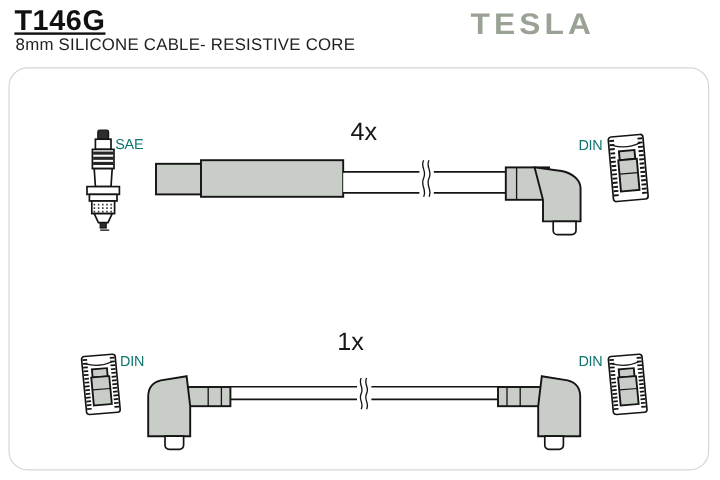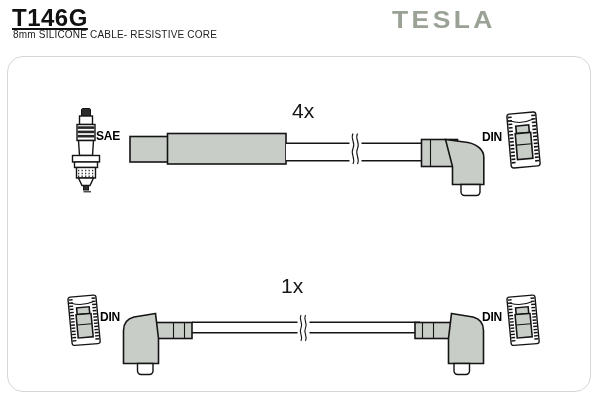--- a/index.html
+++ b/index.html
@@ -2,29 +2,29 @@
 <html style="--brand-logo: #9aa296; --boot-fill: #c9cdc8; --line: #141414; --frame-border: #d6d6d6;"><head>
 <meta charset="utf-8">
 <style>
   html,body{margin:0;padding:0;background:#fff;}
   .canvas{
     position:relative;width:600px;height:400px;background:#fff;overflow:hidden;
     font-family:"Liberation Sans","DejaVu Sans",sans-serif;color:#111;
   }
   .abs{position:absolute;}
   .part-number{left:12px;top:4px;font-size:24px;font-weight:700;letter-spacing:.5px;text-decoration:underline;}
-  .description{left:13px;top:29px;font-size:10px;letter-spacing:.2px;color:#222;}
+  .description{left:13px;top:29px;font-size:14px;letter-spacing:.2px;color:#222;}
   .brand{left:392px;top:6px;font-size:27px;font-weight:800;letter-spacing:3.5px;
          color:var(--brand-logo);transform:scale(.98,.92);transform-origin:left top;}
   .frame{left:7px;top:56px;width:584px;height:336px;border:1.5px solid var(--frame-border);
          border-radius:16px;box-sizing:border-box;}
   .qty{font-size:21px;font-weight:400;color:#161616;}
   .qty-top{left:292px;top:99px;}
   .qty-bottom{left:281px;top:274px;}
-  .conn-label{font-size:12px;font-weight:700;color:#000000;letter-spacing:-.2px;margin-top:16px;}
+  .conn-label{font-size:12px;font-weight:400;color:#0f766e;letter-spacing:-.2px;}
   .sae{left:96px;top:113px;}
   .din-tr{left:482px;top:114px;}
   .din-bl{left:100px;top:294px;}
   .din-br{left:482px;top:294px;}
   svg{position:absolute;left:0;top:0;}
   .fill-boot{fill:var(--boot-fill);stroke:var(--line);stroke-width:1.6;}
   .fill-white{fill:#fff;stroke:var(--line);stroke-width:1.4;}
   .ln{stroke:var(--line);stroke-width:1.4;fill:none;}
   .thin{stroke-width:1.1;}
   .dark{fill:#2e2e2e;stroke:var(--line);stroke-width:1;}

